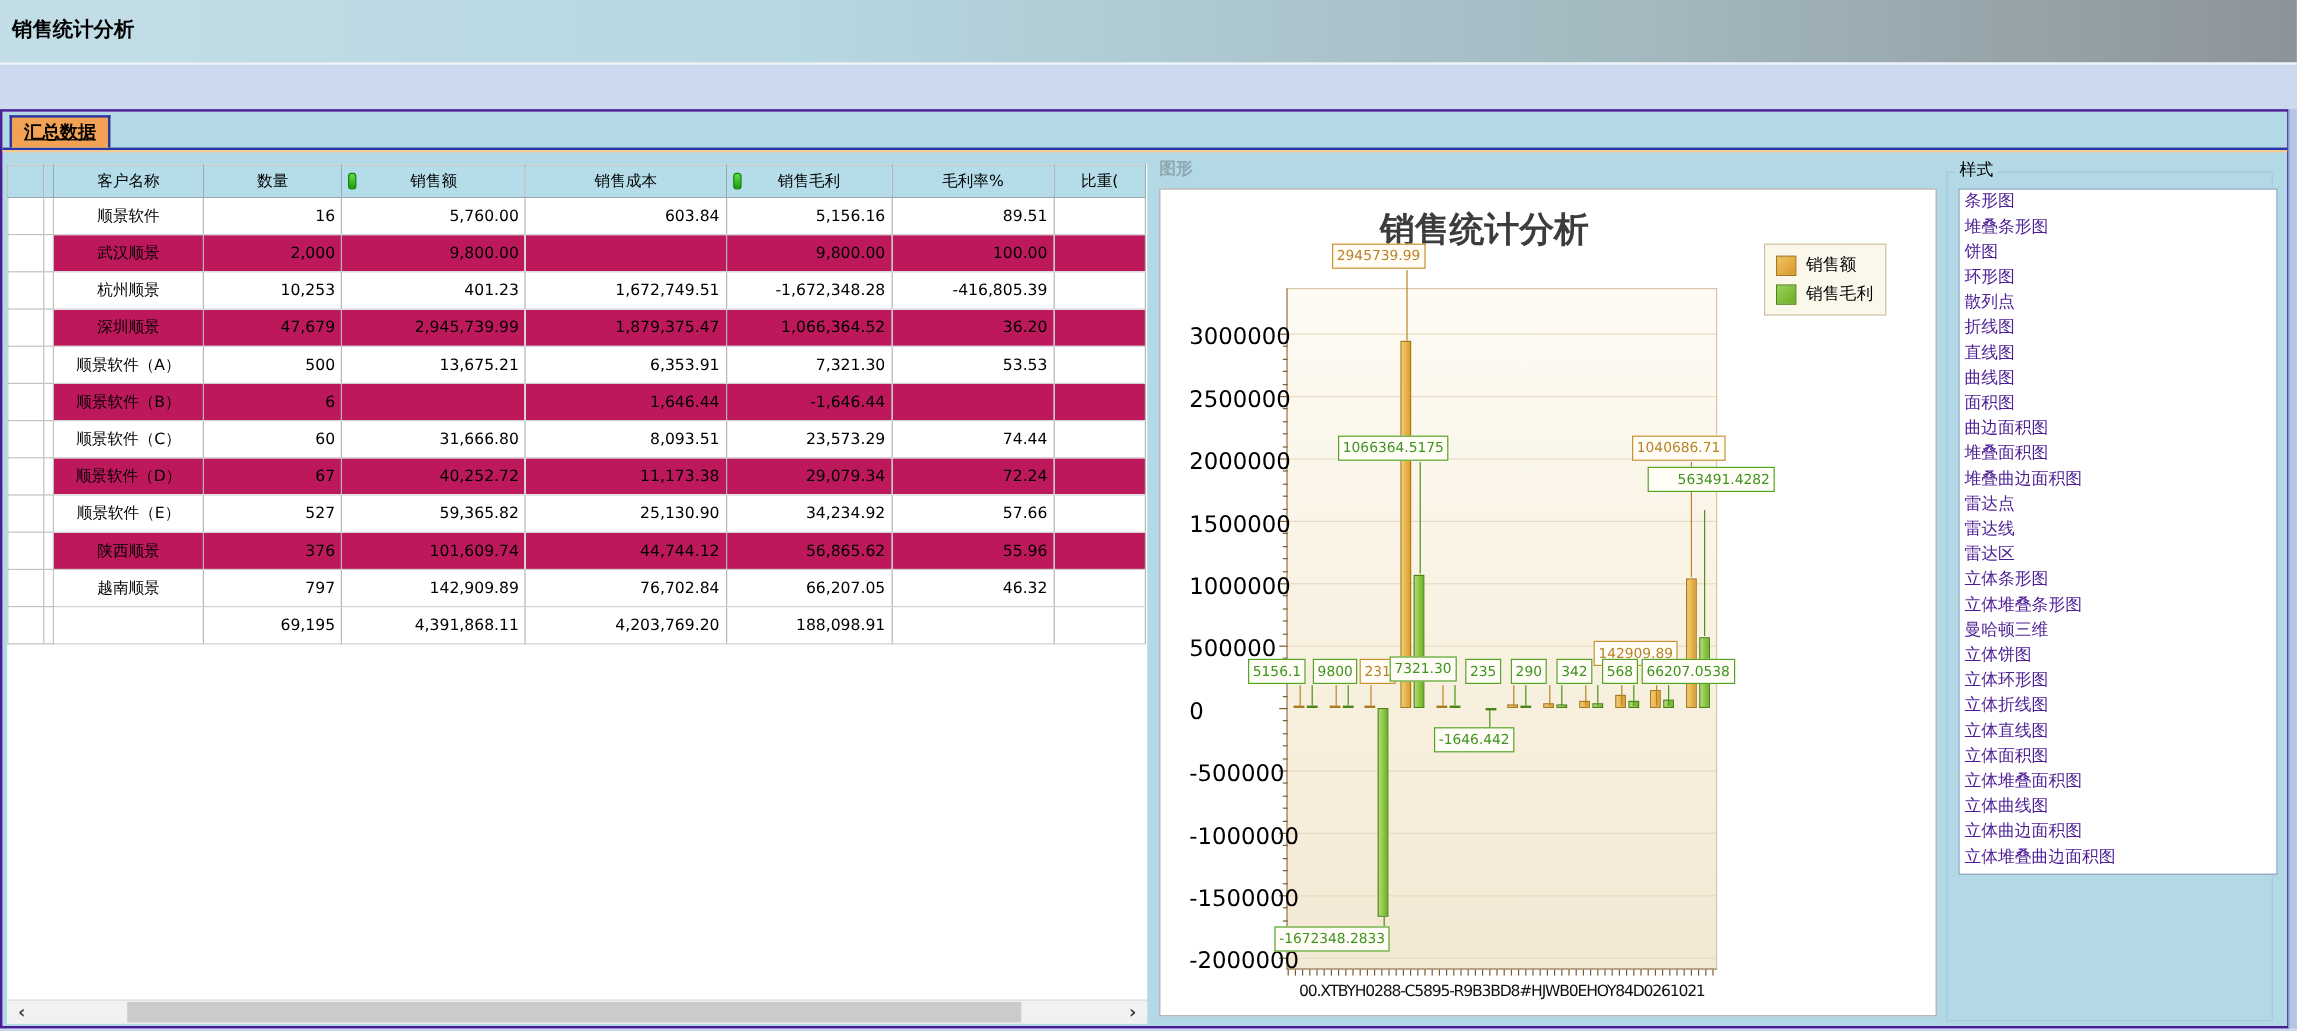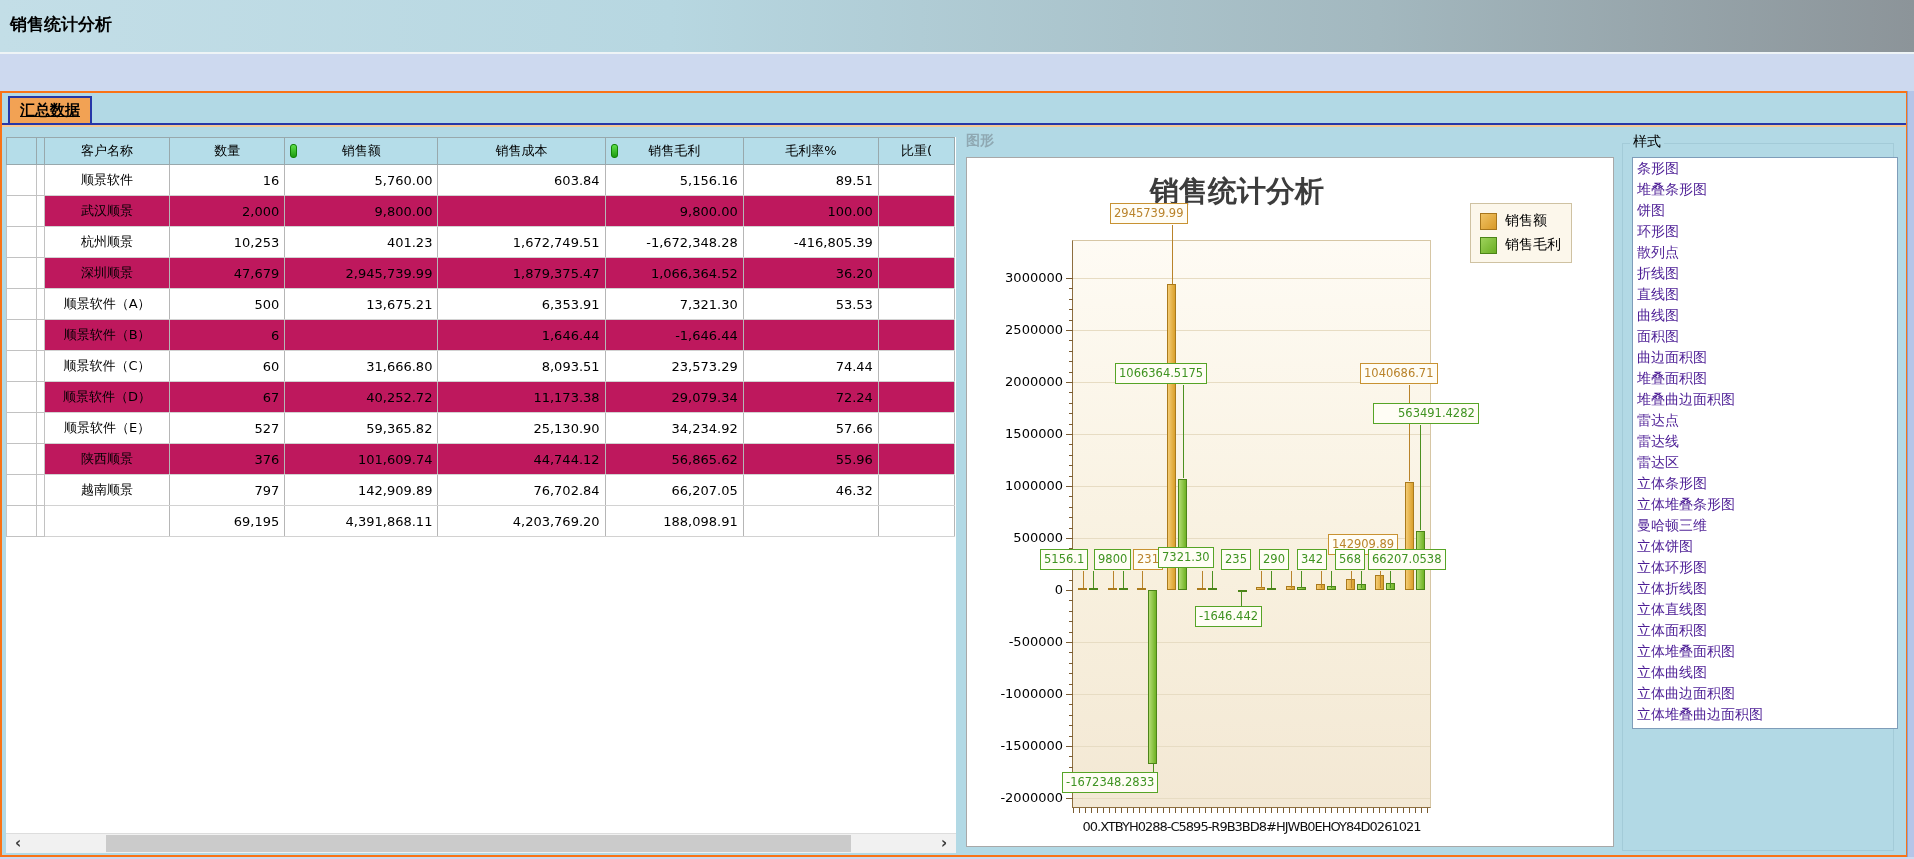--- a/index.html
+++ b/index.html
@@ -12,21 +12,21 @@
   .titlebar-title{position:absolute;left:10px;top:13px;font-size:17px;font-weight:bold;color:#000;}
   .titlebar-sep{position:absolute;top:52px;left:0;right:0;height:2px;background:#eef4f6;}
 
   
   .toolbar{position:absolute;top:54px;left:0;right:0;height:37px;background:#b2d9e5;}
   .period-label{position:absolute;left:1285px;top:9px;font-size:15px;color:#000;white-space:pre;}
   .period-input{position:absolute;left:1340px;top:4px;width:250px;height:24px;background:#f0f2ef;
     border:1px solid #8a9aa0;font-size:14px;padding:1px 5px;font-family:"DejaVu Sans",sans-serif;}
 
   
-  .panel{position:absolute;top:91px;left:0;right:6px;bottom:2px;background:#b2d9e5;border:2px solid #f97316;}
+  .panel{position:absolute;top:91px;left:0;right:6px;bottom:2px;background:#b2d9e5;border:2px solid #4c1d95;}
   .right-strip{position:absolute;top:91px;right:0;width:6px;bottom:2px;background:#b5c5e8;border-left:1px solid #8aa0cf;}
   .tab{position:absolute;left:6px;top:3px;height:27px;padding:0 10px;background:#f2a254;border:2px solid #2637a8;
     border-bottom:none;font-weight:bold;text-decoration:underline;font-size:15px;line-height:25px;box-sizing:border-box;z-index:3;}
   .line-navy{position:absolute;top:30px;left:0;right:0;height:2px;background:#2637a8;z-index:2;}
   .line-peach{position:absolute;top:32px;left:0;right:0;height:2px;background:#f5c894;z-index:2;}
   .content{position:absolute;top:34px;left:0;right:0;bottom:0;}
 
   
   .table-region{position:absolute;left:4px;top:10px;width:950px;bottom:2px;background:#fff;overflow:hidden;}
   table.grid{border-collapse:collapse;table-layout:fixed;width:949px;font-size:13px;color:#000;}
@@ -53,21 +53,21 @@
   .chart-caption{position:absolute;left:8px;top:5px;font-size:14px;font-weight:bold;color:#8fa8b2;}
   .chart-box{position:absolute;left:8px;top:30px;width:646px;height:688px;background:#fff;border:1px solid #a8a8a8;}
   .chart-title{position:absolute;top:14px;left:0;width:540px;text-align:center;
     font-family:"DejaVu Serif",serif;font-weight:bold;font-size:29px;color:#3c3c3c;}
   .plot{position:absolute;left:105px;top:82px;width:357px;height:566px;
     background:linear-gradient(180deg,#fefbf4 0%,#f8f0de 60%,#f3e8d4 100%);
     border:1px solid #d6c6a4;border-left:1px solid #8d6e3f;border-bottom:1px solid #8d6e3f;box-sizing:content-box;}
   .gridline{position:absolute;left:0;width:357px;height:1px;background:#e7dcc3;}
   .ytickmaj{position:absolute;left:-7px;width:7px;height:1px;background:#7a5c32;}
   .ytickmin{position:absolute;left:-4px;width:4px;height:1px;background:#7a5c32;}
-  .ylab{position:absolute;left:-82px;width:72px;text-align:right;font-size:13px;color:#000;}
+  .ylab{position:absolute;left:-82px;width:72px;font-size:19px;color:#000;}
   .xtick{position:absolute;top:567px;height:5px;width:1px;background:#7a5c32;}
   .bar{position:absolute;width:9px;box-sizing:border-box;}
   .bar.orange{background:linear-gradient(90deg,#f4cc74,#daa02c);border:1px solid #aa7a1c;}
   .bar.green{background:linear-gradient(90deg,#b2dc72,#6fb224);border:1px solid #4c8418;}
   .stem{position:absolute;top:330px;height:17px;width:1px;}
   .os{background:#b9832a;} .gs{background:#4c9020;}
   .conn{position:absolute;width:1px;}
   .oc{background:#b9832a;} .gc{background:#4c9020;}
   .ann{position:absolute;font-size:11.5px;padding:1px 3px;background:#fffdf5;border:1px solid;white-space:nowrap;line-height:1.5;}
   .oa{color:#b9832a;border-color:#c89232;}
@@ -451,21 +451,21 @@
               <div class="bar green" style="left: 313.4px; top: 342.114px; height: 6.9px;"></div>
               <div class="stem gs" style="left: 317.4px;"></div>
               <div class="bar green" style="left: 343.1px; top: 290.397px; height: 58.6px;"></div>
               <div class="conn oc" style="left: 99px; top: -16px; height: 59px;"></div>
               <div class="ann oa" style="left: 37px; top: -38px;">2945739.99</div>
               <div class="conn gc" style="left: 110px; top: 144px; height: 93px;"></div>
               <div class="ann ga" style="left: 42px; top: 122px;">1066364.5175</div>
               <div class="conn oc" style="left: 336px; top: 144px; height: 96px;"></div>
               <div class="ann oa" style="left: 287px; top: 122px;">1040686.71</div>
               <div class="conn gc" style="left: 347px; top: 184px; height: 105px;"></div>
-              <div class="ann ga" style="left: 300px; top: 162px; padding-left: 24px;">563491.4282</div>
+              <div class="ann ga" style="left: 300px; top: 148px; padding-left: 24px;">563491.4282</div>
               <div class="ann oa" style="left: 255px; top: 293px;">142909.89</div>
               <div class="ann ga" style="left: -33px; top: 308px;">5156.1</div>
               <div class="ann ga" style="left: 21px; top: 308px;">9800</div>
               <div class="ann oa" style="left: 60px; top: 308px;">231</div>
               <div class="ann ga" style="left: 85px; top: 306px;">7321.30</div>
               <div class="ann ga" style="left: 148px; top: 308px;">235</div>
               <div class="ann ga" style="left: 186px; top: 308px;">290</div>
               <div class="ann ga" style="left: 224px; top: 308px;">342</div>
               <div class="ann ga" style="left: 262px; top: 308px;">568</div>
               <div class="ann ga" style="left: 295px; top: 308px;">66207.0538</div>

